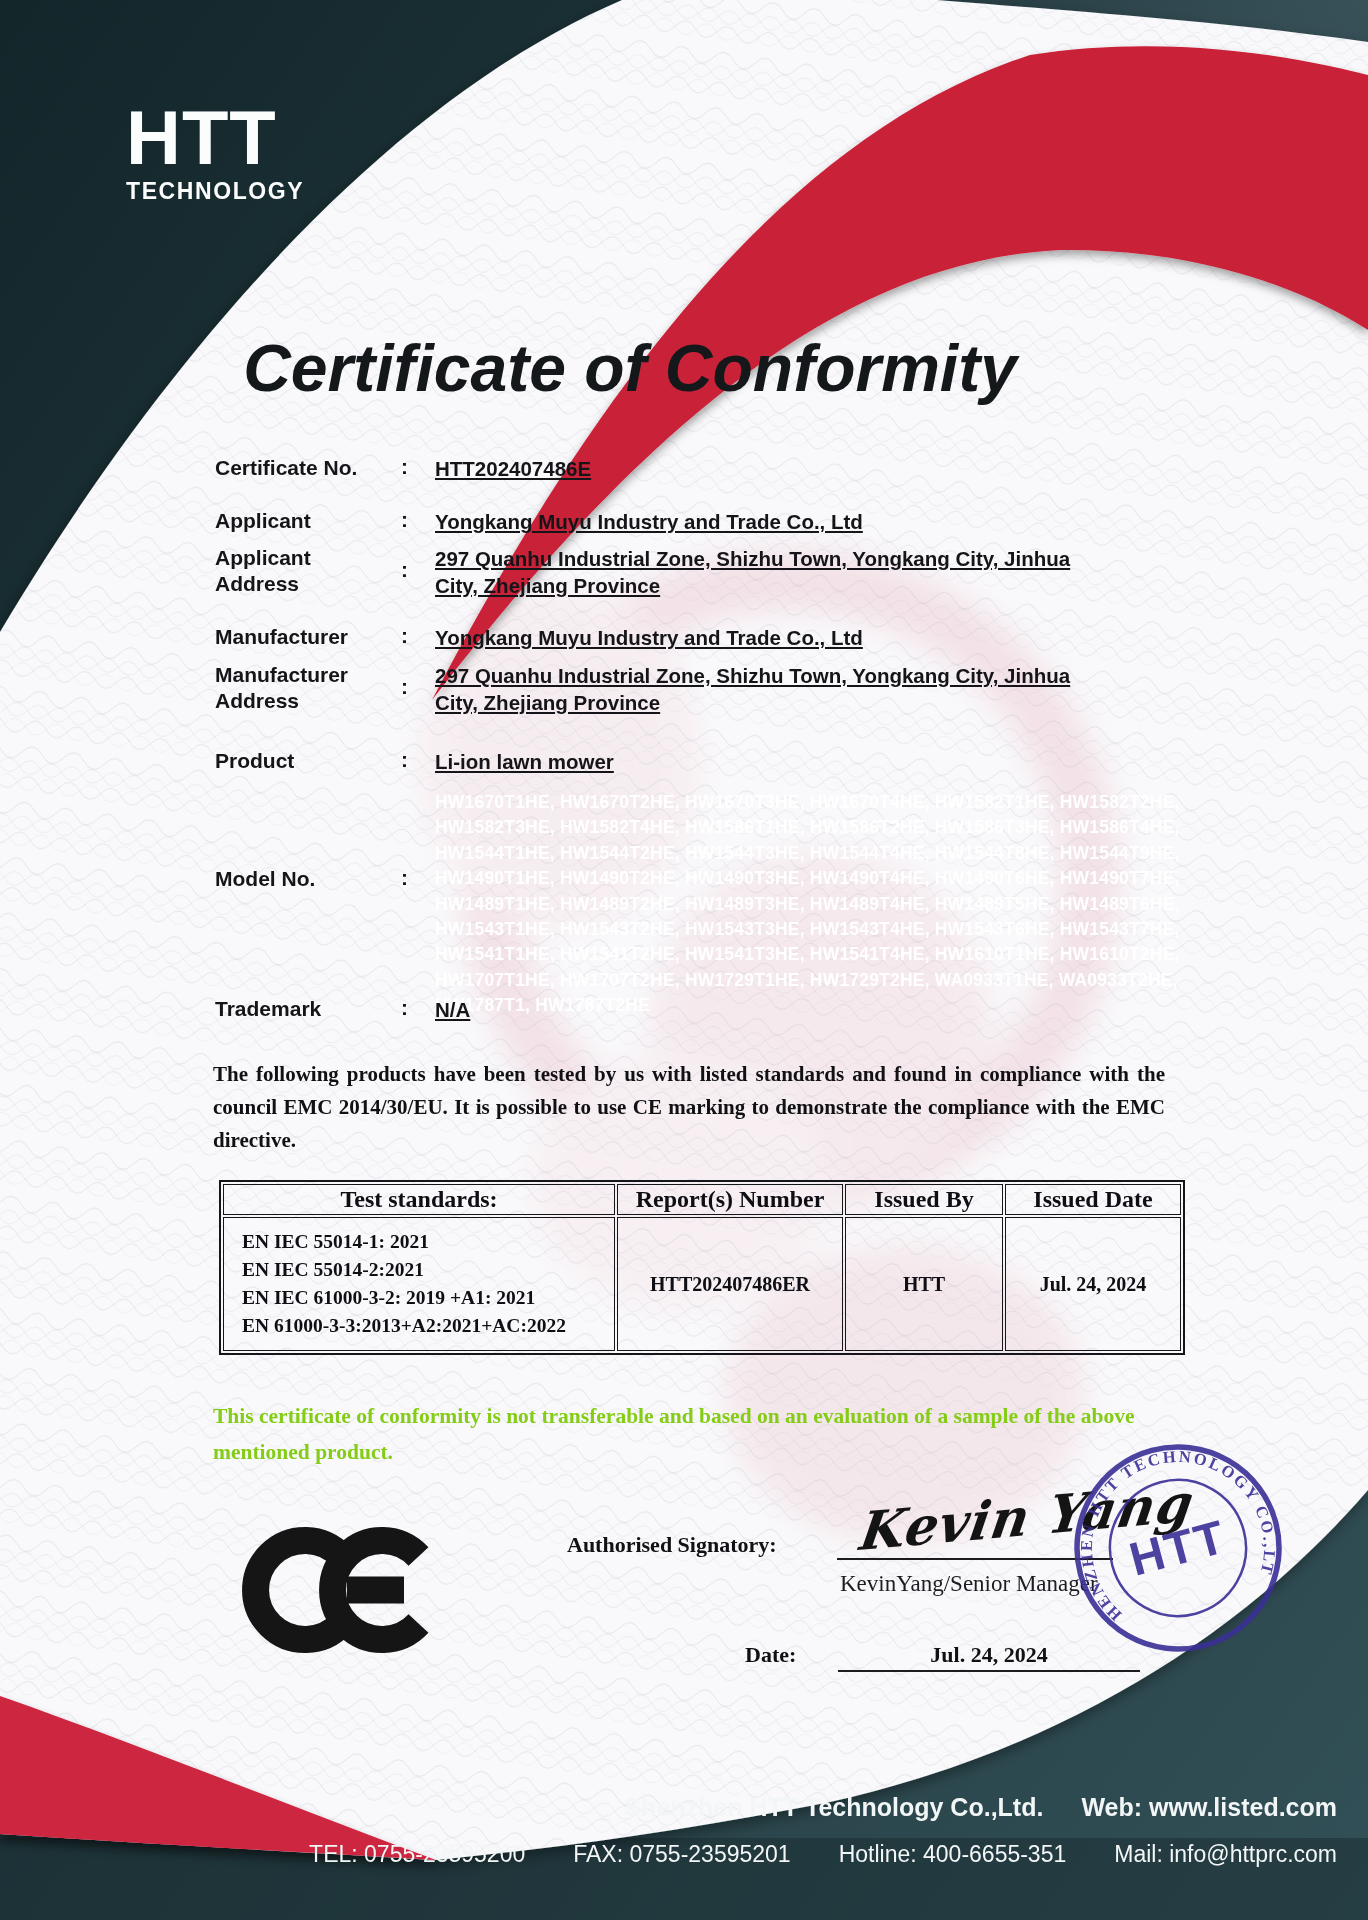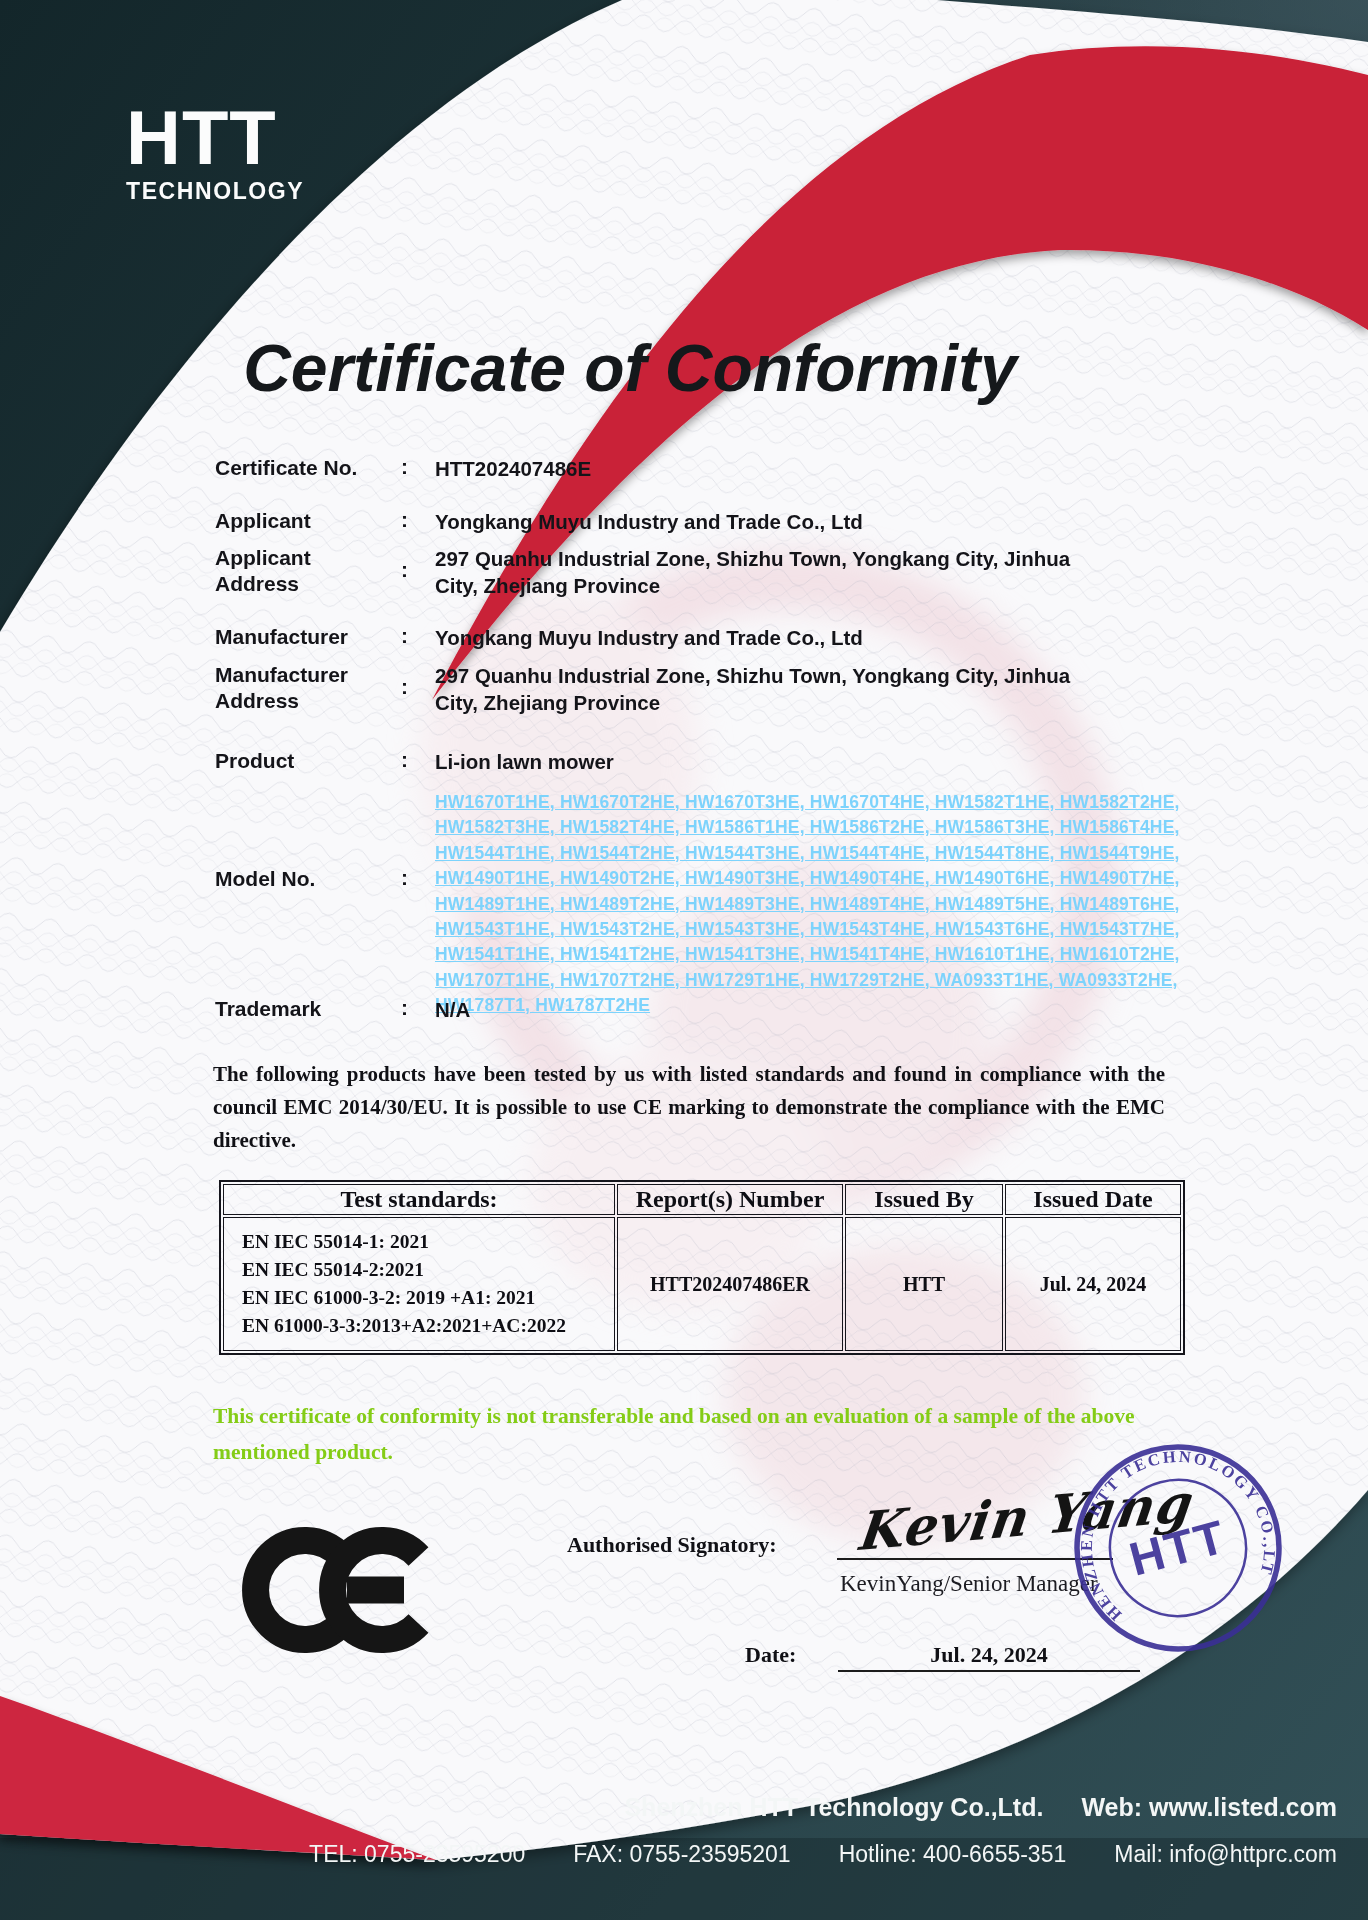--- a/index.html
+++ b/index.html
@@ -14,23 +14,23 @@
   .logo .brand{font-size:76px;font-weight:bold;letter-spacing:1px;line-height:76px;}
   .logo .sub{font-size:23px;font-weight:bold;letter-spacing:1.6px;margin-top:2px;}
 
   .title{position:absolute;left:0;top:330px;width:1260px;text-align:center;
          font-size:66px;font-weight:bold;font-style:italic;color:#15181b;letter-spacing:0px;}
 
   .row{position:absolute;left:215px;width:980px;color:#141419;}
   .row .lbl{position:absolute;left:0;top:0;font-size:21px;font-weight:bold;white-space:pre-line;line-height:26px;}
   .row .col{position:absolute;left:186px;top:0;font-size:21px;font-weight:bold;}
   .row.two .col{top:13px;}
-  .row .val{position:absolute;left:220px;top:0;font-size:20.5px;font-weight:bold;white-space:pre-line;line-height:27px;width:720px;}
-
-  .model-lines{position:absolute;left:435px;top:790px;color:#7dd3fc;text-decoration:underline;}
+  .row .val{position:absolute;left:220px;top:0;font-size:20.5px;font-weight:bold;white-space:pre-line;line-height:27px;width:720px;text-decoration:underline;}
+
+  .model-lines{position:absolute;left:435px;top:790px;color:#ffffff;}
   .model-lines div{font-size:17.5px;font-weight:bold;line-height:25.4px;white-space:nowrap;letter-spacing:0.2px;}
 
   .para{position:absolute;left:213px;top:1058px;width:952px;
         font-family:"Liberation Serif",serif;font-size:21px;font-weight:bold;
         line-height:33px;text-align:justify;color:#101015;}
 
   table.std{position:absolute;left:219px;top:1180px;width:952px;table-layout:fixed;
             border-collapse:separate;border-spacing:2px;border:2px solid #15151c;
             font-family:"Liberation Serif",serif;color:#0e0e14;}
   table.std th,table.std td{border:1.5px solid #15151c;}

